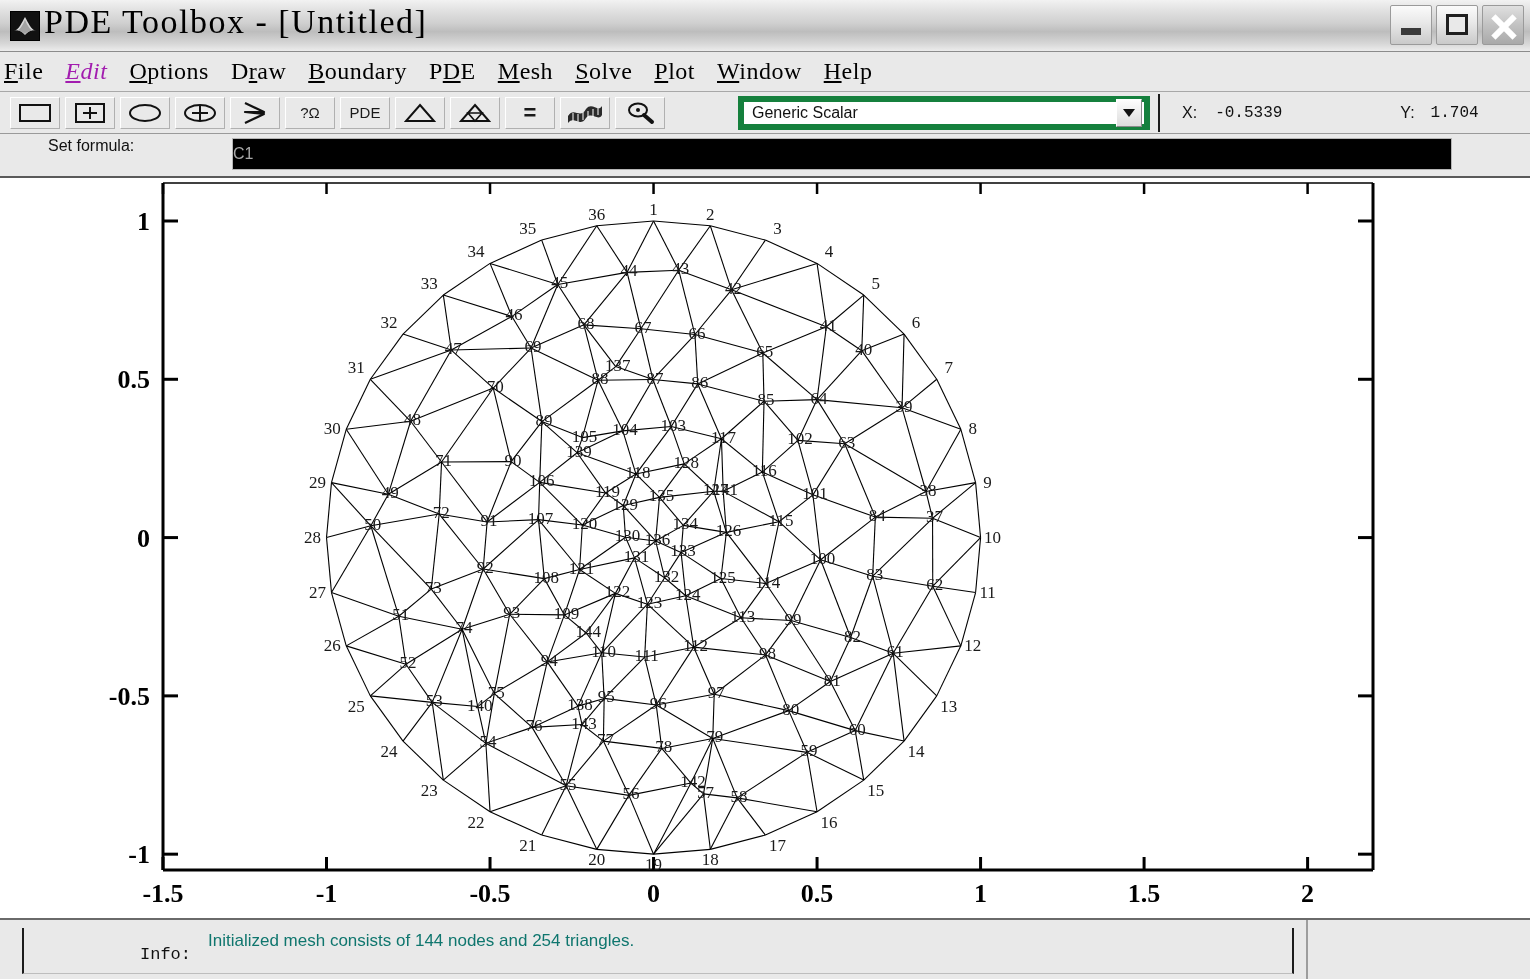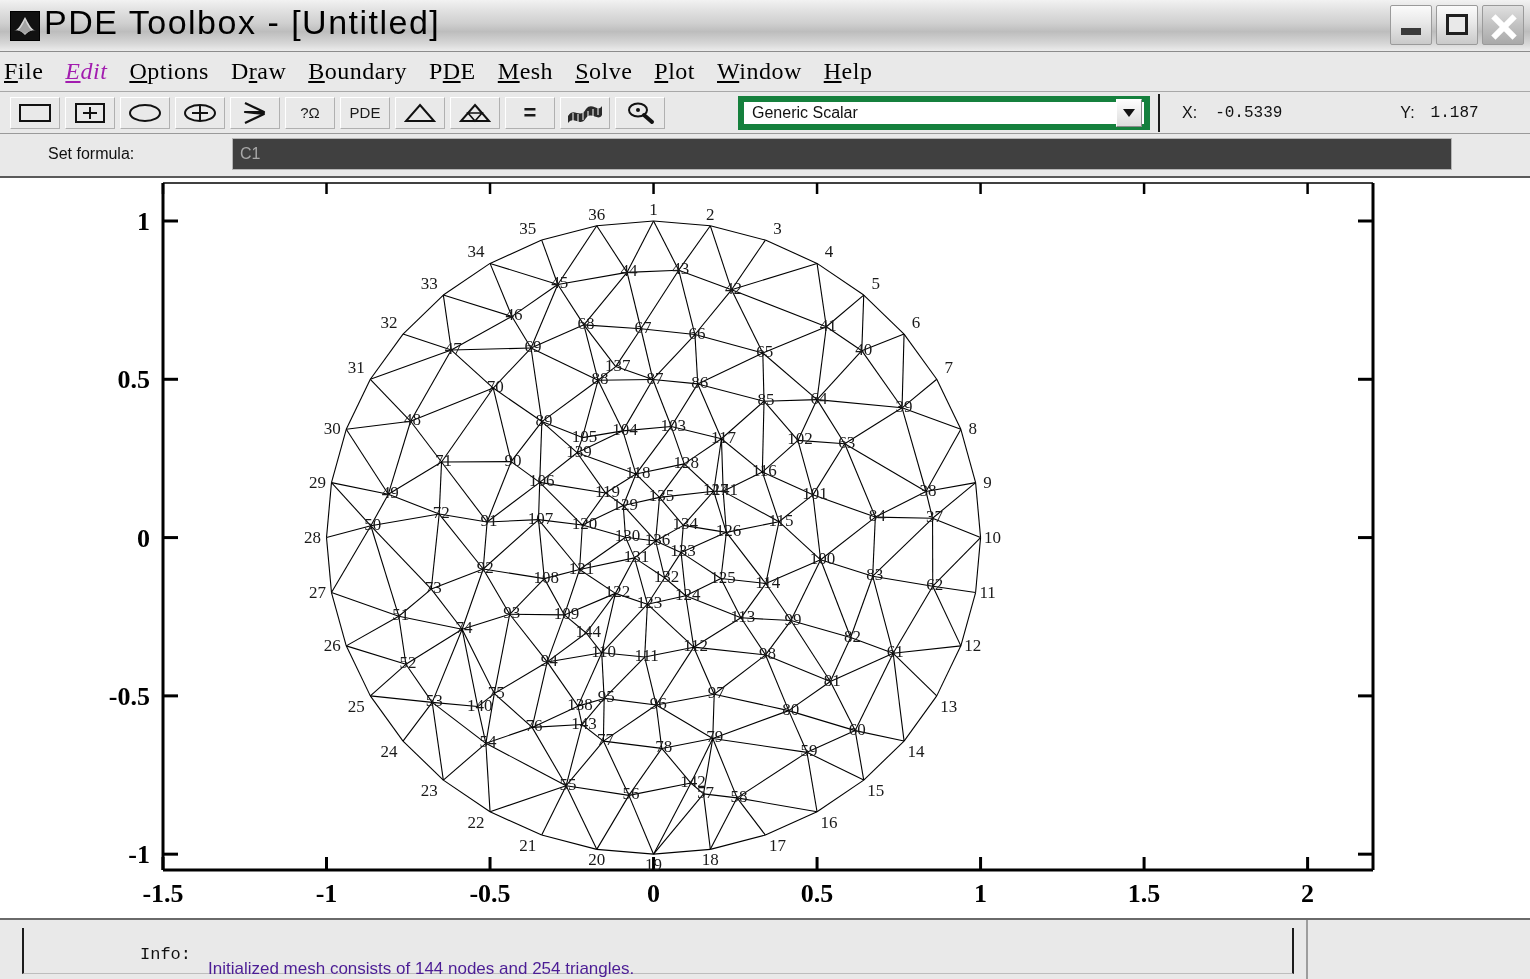--- a/index.html
+++ b/index.html
@@ -35,21 +35,21 @@
     left: 10px; top: 11px;
     width: 30px; height: 30px;
     background: #1a1a1a;
     border: 1px solid #000;
     box-sizing: border-box;
     overflow: hidden;
   }
   .title-text {
     position: absolute;
     left: 44px; top: 3px;
-    font-family: Liberation Sans, sans-serif;
+    font-family: Liberation Serif, serif;
     font-size: 34px;
     letter-spacing: 1.5px;
     color: #000;
     white-space: nowrap;
   }
   .win-btns {
     position: absolute;
     right: 6px; top: 5px;
     display: flex;
     gap: 4px;
@@ -206,37 +206,36 @@
   .formulabar {
     position: absolute;
     left: 0; top: 134px;
     width: 1530px; height: 44px;
     background: #e9e9e9;
     box-sizing: border-box;
     border-bottom: 2px solid #5a5a5a;
   }
   .formula-label {
     position: absolute;
-    left: 48px; top: 11px;
+    left: 48px; top: 3px;
     font-family: "Liberation Sans", sans-serif;
     font-size: 16px;
     color: #111;
     white-space: nowrap;
   }
   .formula-field {
     position: absolute;
     left: 232px; top: 4px;
     width: 1220px; height: 32px;
-    background: #404040;
+    background: #000000;
     border: 1px solid #b5b5b5;
     box-sizing: border-box;
     font-family: "Liberation Sans", sans-serif;
     font-size: 16px;
     color: #a8a8a8;
-    padding-left: 7px;
     line-height: 30px;
     white-space: nowrap;
     overflow: hidden;
   }
 
   
   .plotarea {
     position: absolute;
     left: 0; top: 178px;
     width: 1530px; height: 740px;
@@ -269,23 +268,22 @@
     left: 140px; top: 25px;
     font-family: Liberation Mono, monospace;
     font-size: 17px;
     color: #111;
   }
   .status-info-text {
     position: absolute;
     left: 208px; top: 11px;
     font-family: "Liberation Sans", sans-serif;
     font-size: 17px;
-    color: #4c1d95;
+    color: #0f766e;
     white-space: nowrap;
-    margin-top: 28px;
   }
   .exit-btn {
     position: absolute;
     left: 1344px; top: 10px;
     width: 164px; height: 40px;
     background: linear-gradient(to bottom,#fcfcfc 0%,#efefef 45%,#dadada 100%);
     border: 2px solid #3d3d3d;
     border-radius: 4px;
     box-sizing: border-box;
     display: flex;
@@ -434,21 +432,21 @@
     <span class="ctext">Generic Scalar</span>
     <span class="carrow">
         <i></i>
       </span>
   </div>
 
   <div class="coordbox">
     <span class="coord-lab" style="margin-left:22px;">X:</span>
     <span class="coord-val" style="margin-left:18px;">-0.5339</span>
     <span class="coord-lab" style="margin-left:118px;">Y:</span>
-    <span class="coord-val" style="margin-left:16px;">1.187</span>
+    <span class="coord-val" style="margin-left:16px;">1.704</span>
   </div>
 
   <div class="formulabar">
     <div class="formula-label">Set formula:</div>
     <div class="formula-field">C1</div>
   </div>
 
   <div class="plotarea">
     <svg id="plot-svg" width="1530" height="740" viewBox="0 0 1530 740">
         <g>

